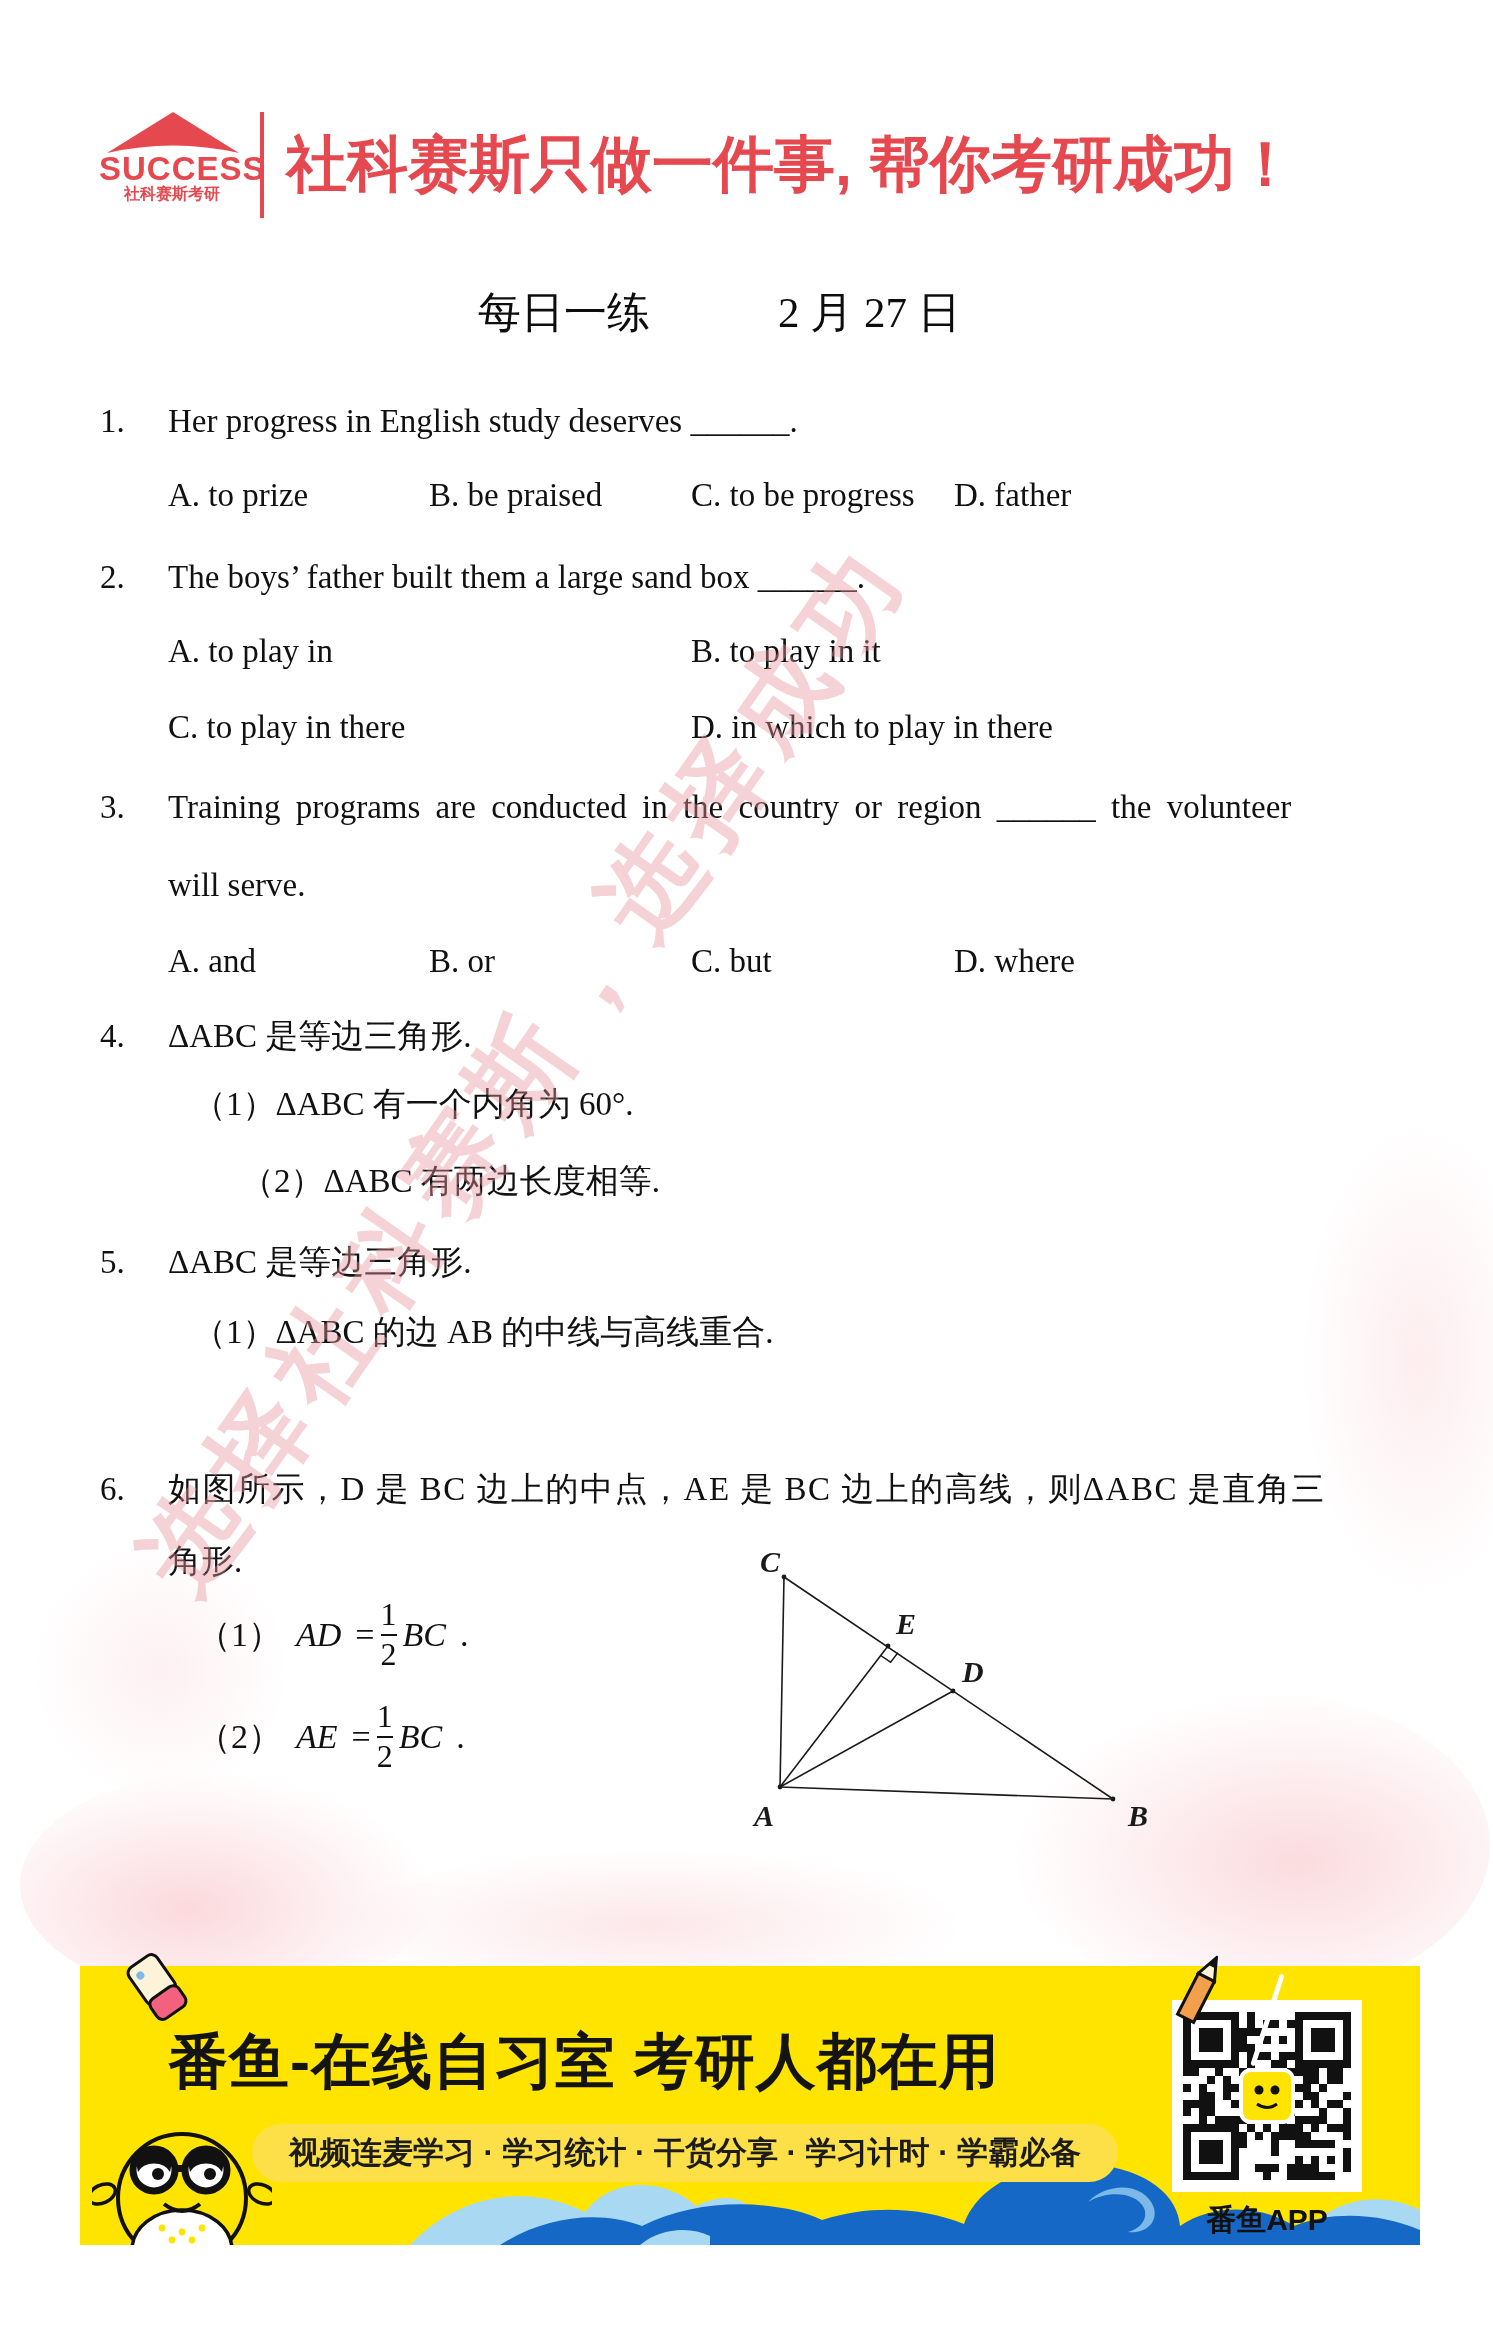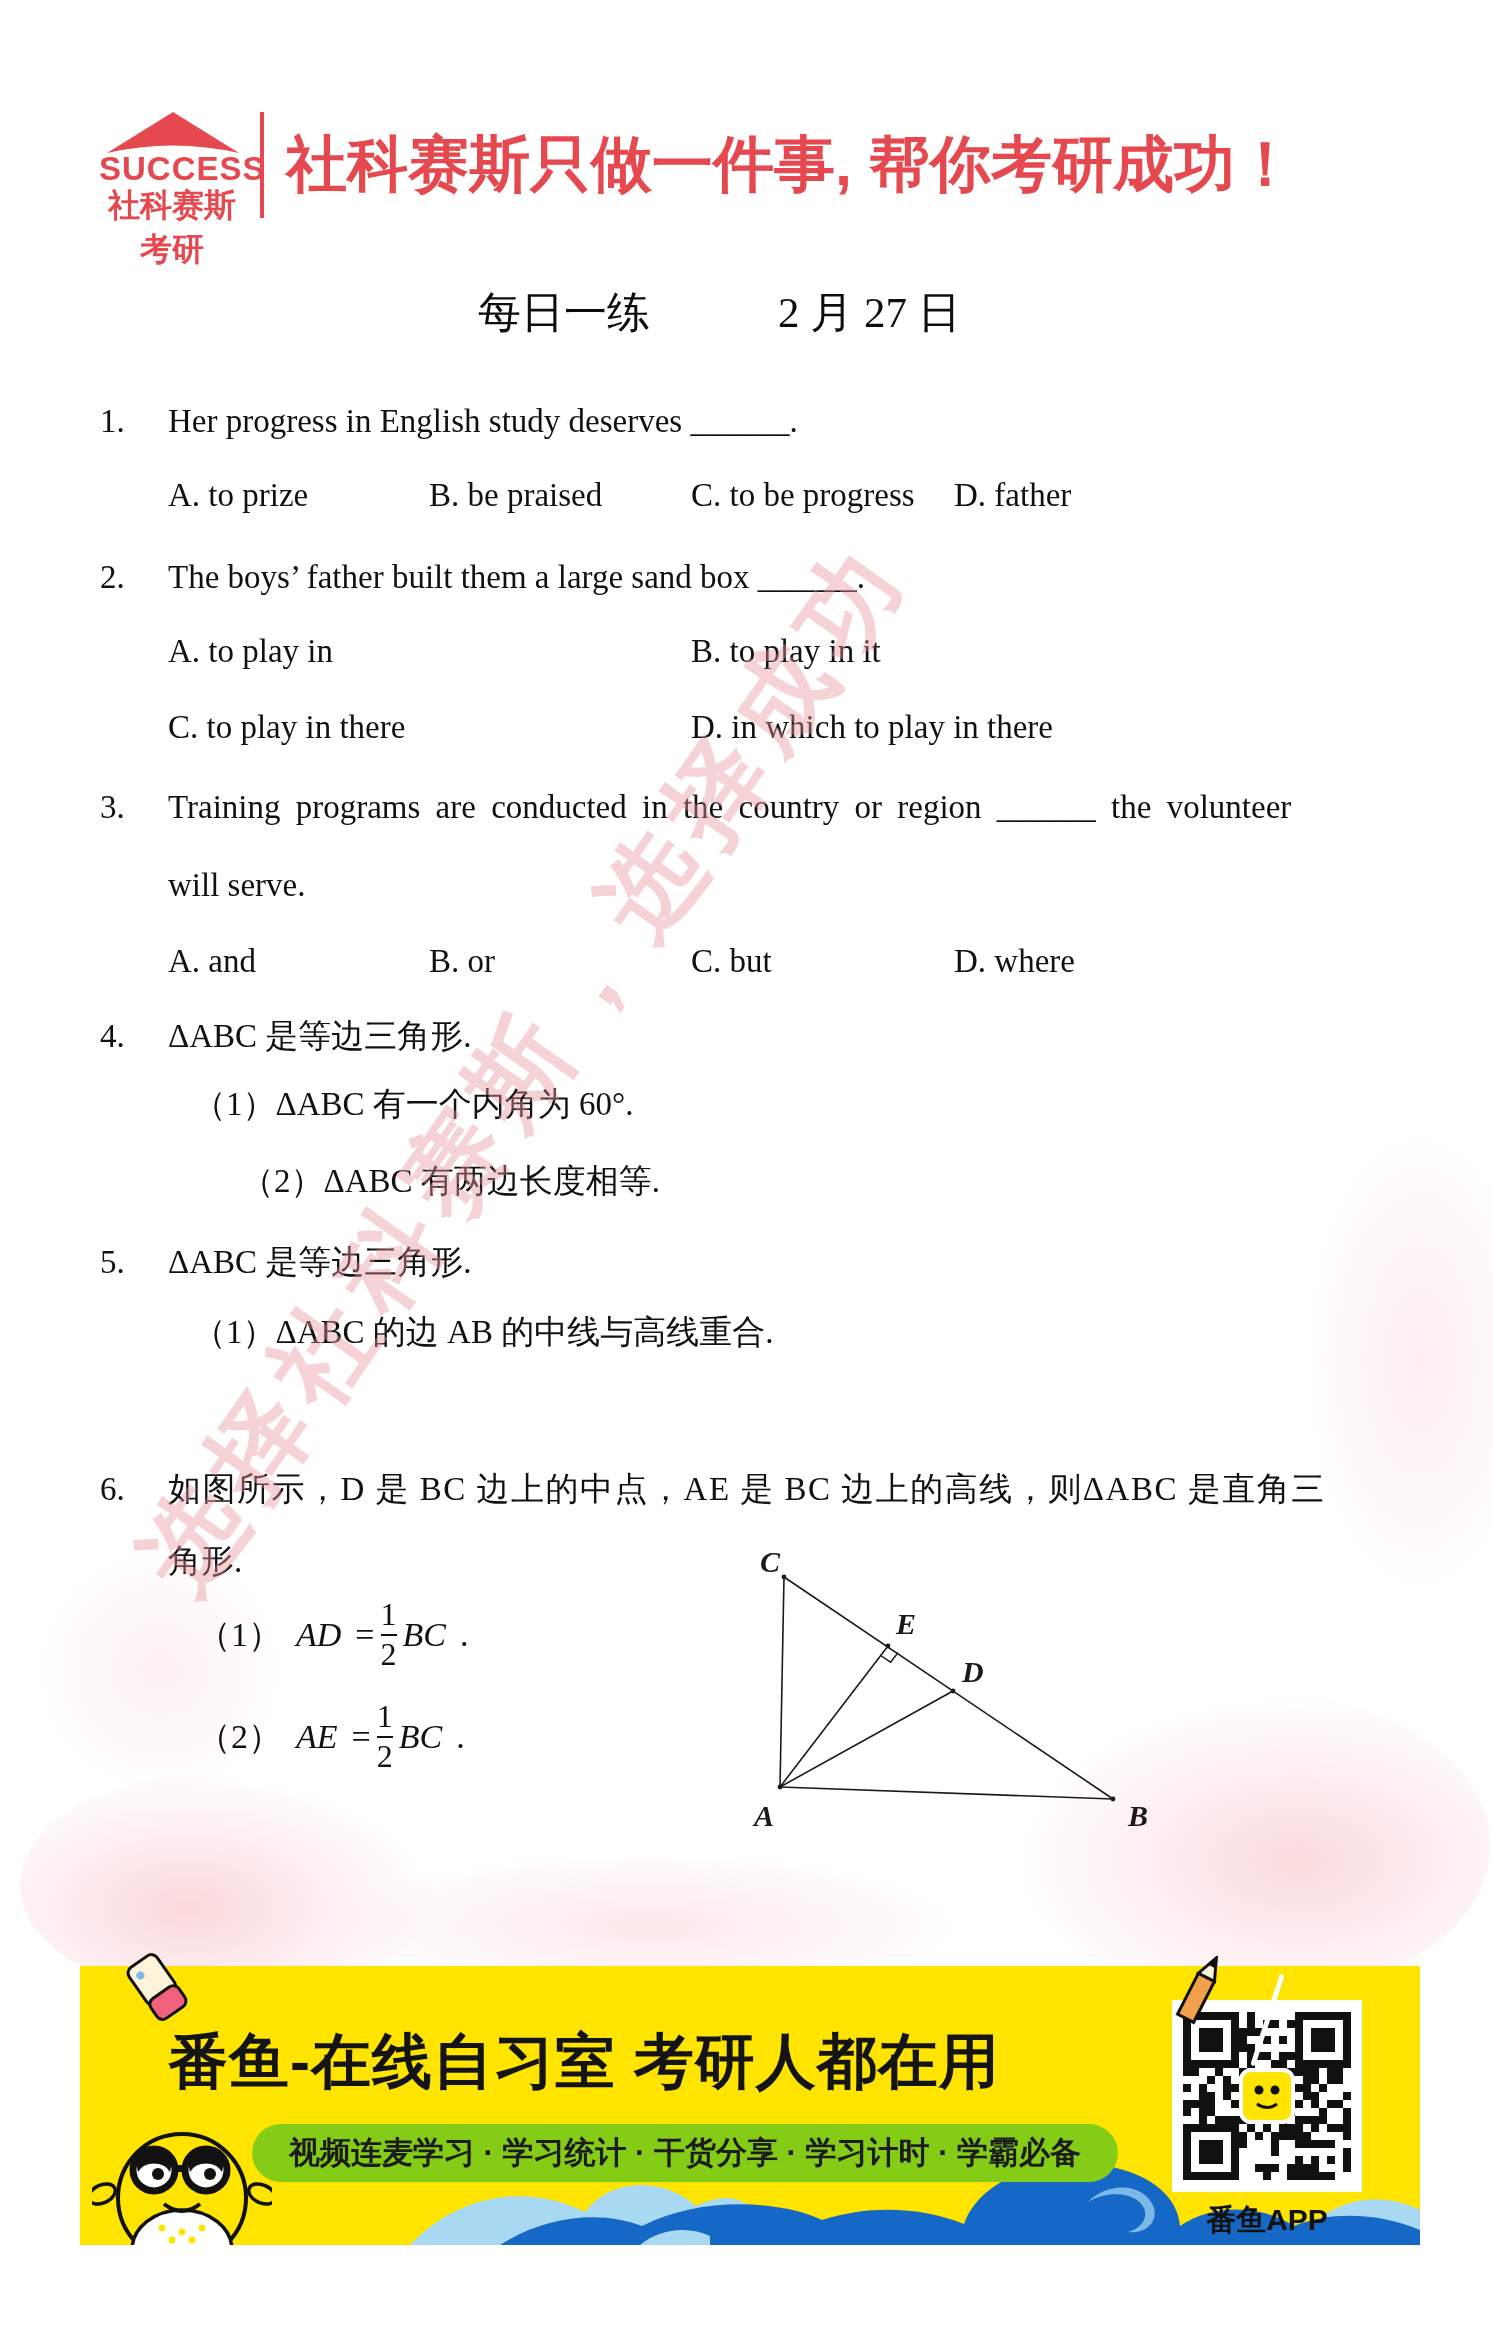--- a/index.html
+++ b/index.html
@@ -5,21 +5,21 @@
   html,body{margin:0;padding:0;background:#888;}
   .page{position:relative;width:1493px;height:2345px;margin:0 auto;background:#fff;overflow:hidden;
         font-family:"Liberation Serif",serif;}
   .abs{position:absolute;}
   .line{font-family:"Liberation Serif",serif;font-size:33px;color:#111;white-space:nowrap;line-height:1.3;}
   .it{font-style:italic;}
   .logo-tri{left:107px;top:112px;}
   .logo-word{left:99px;top:150px;width:146px;text-align:center;font-family:"Liberation Sans",sans-serif;
              font-weight:800;font-size:33px;letter-spacing:1px;color:#e5494f;}
   .logo-sub{left:95px;top:184px;width:154px;text-align:center;font-family:"Liberation Sans",sans-serif;
-            font-weight:700;font-size:32px;color:#e5494f;}
+            font-weight:700;font-size:16px;color:#e5494f;}
   .divider{left:260px;top:112px;width:4px;height:106px;background:#e5494f;}
   .slogan{left:286px;top:124px;font-family:"Liberation Sans",sans-serif;font-weight:800;font-size:61px;
           color:#e5494f;letter-spacing:0px;white-space:nowrap;}
   
   .doc-title{left:478px;top:284px;display:flex;gap:128px;font-size:43px;color:#0d0d0d;white-space:nowrap;}
   
   .watermark{left:-130px;top:1000px;width:1310px;text-align:center;font-size:100px;font-weight:700;
              letter-spacing:14px;color:rgba(231,148,156,0.42);transform:rotate(-55deg);
              transform-origin:center center;white-space:nowrap;pointer-events:none;z-index:5;
              font-family:"Liberation Serif",serif;}
@@ -34,21 +34,21 @@
   .formula{display:flex;align-items:center;font-size:34px;color:#111;}
   .formula .gap{width:14px;}
   .frac{display:inline-flex;flex-direction:column;align-items:center;margin:0 6px;}
   .frac .bar{width:100%;height:2px;background:#111;margin:2px 0;}
   .frac span{font-size:32px;line-height:1.05;}
   
   .banner{left:80px;top:1966px;width:1340px;height:279px;background:#ffe400;}
   .banner-clip{position:absolute;left:0;top:0;right:0;bottom:0;overflow:hidden;}
   .headline{position:absolute;left:88px;top:56px;font-family:"Liberation Sans",sans-serif;font-weight:900;
             font-size:60px;color:#141414;letter-spacing:1px;white-space:nowrap;}
-  .pill{position:absolute;left:172px;top:158px;width:866px;height:58px;background:#84cc16;border-radius:30px;
+  .pill{position:absolute;left:172px;top:158px;width:866px;height:58px;background:#fde047;border-radius:30px;
         display:flex;align-items:center;justify-content:center;font-family:"Liberation Sans",sans-serif;
         font-weight:600;font-size:31px;color:#1c1c1c;white-space:nowrap;}
   .qr-box{position:absolute;left:1092px;top:34px;width:190px;height:192px;background:#fff;}
   .app-label{position:absolute;left:1092px;top:234px;width:190px;text-align:center;
              font-family:"Liberation Sans",sans-serif;font-weight:800;font-size:30px;color:#111;}
   .eraser{position:absolute;left:58px;top:-12px;width:38px;height:66px;transform:rotate(-35deg);}
   .pencil{position:absolute;left:1106px;top:-14px;width:30px;height:72px;transform:rotate(207deg);}
   .swoosh{position:absolute;left:1185px;top:6px;width:5px;height:96px;background:#fff;border-radius:3px;
           transform:rotate(18deg);}
 </style>

